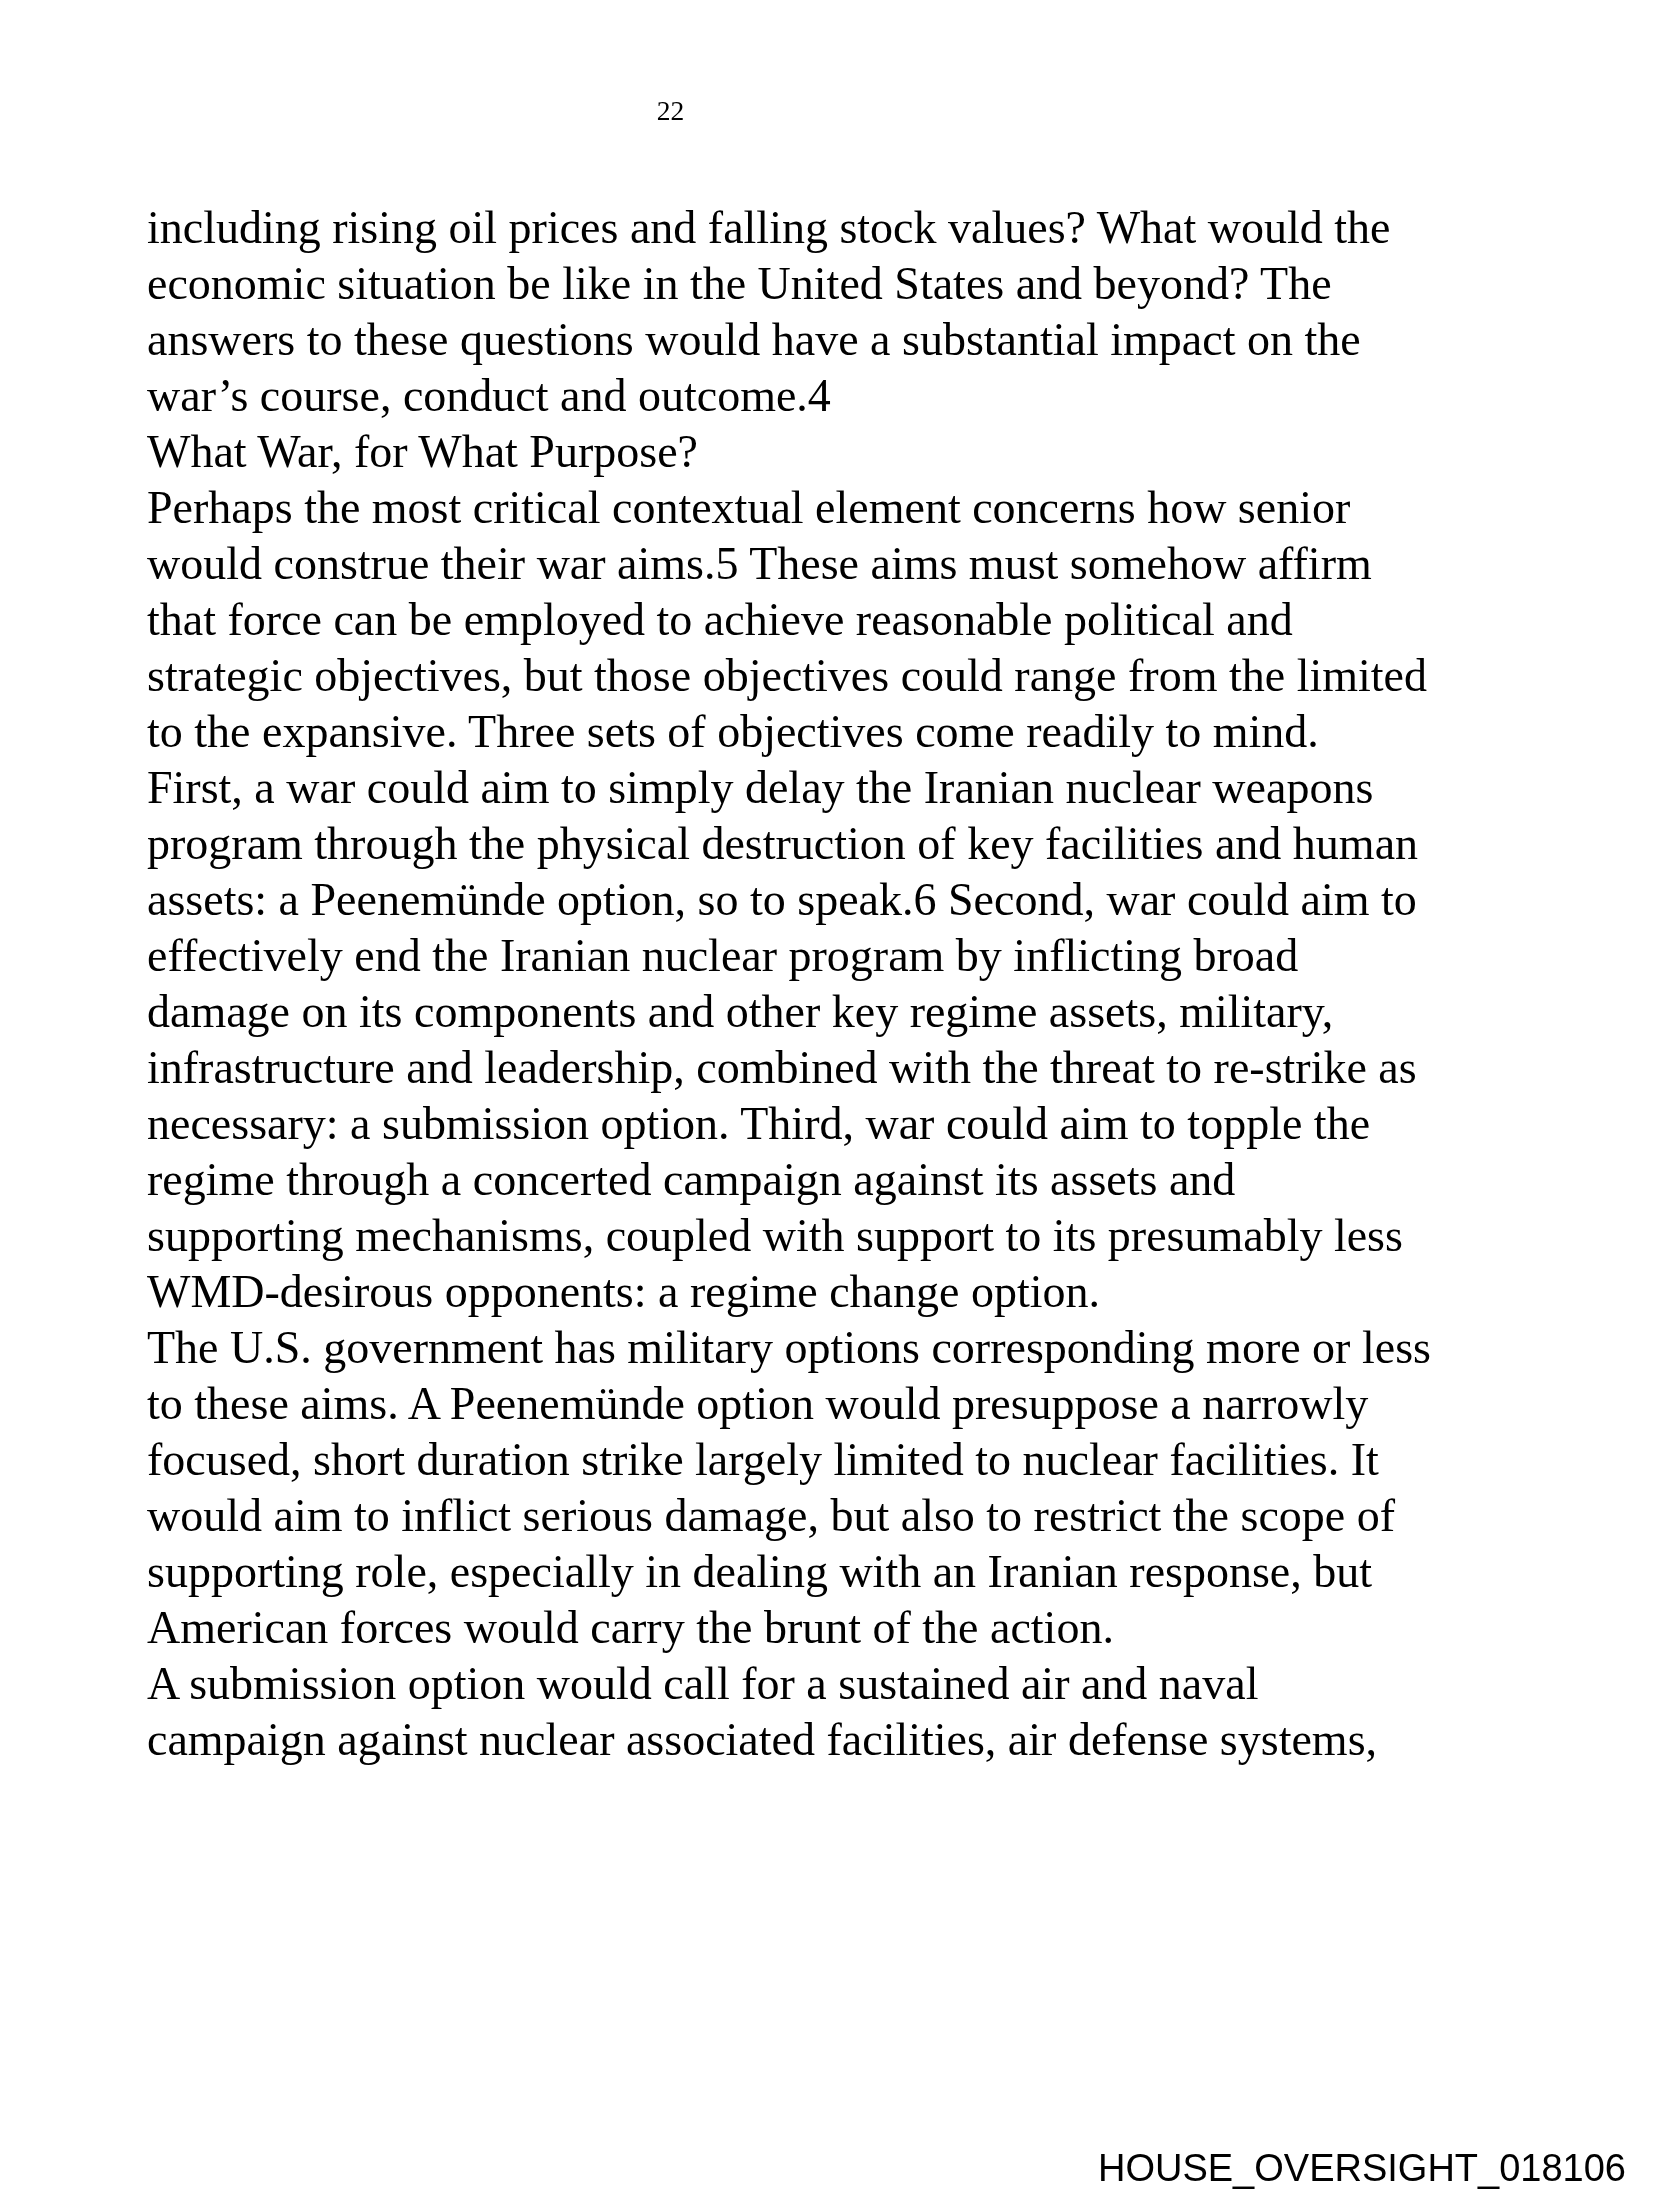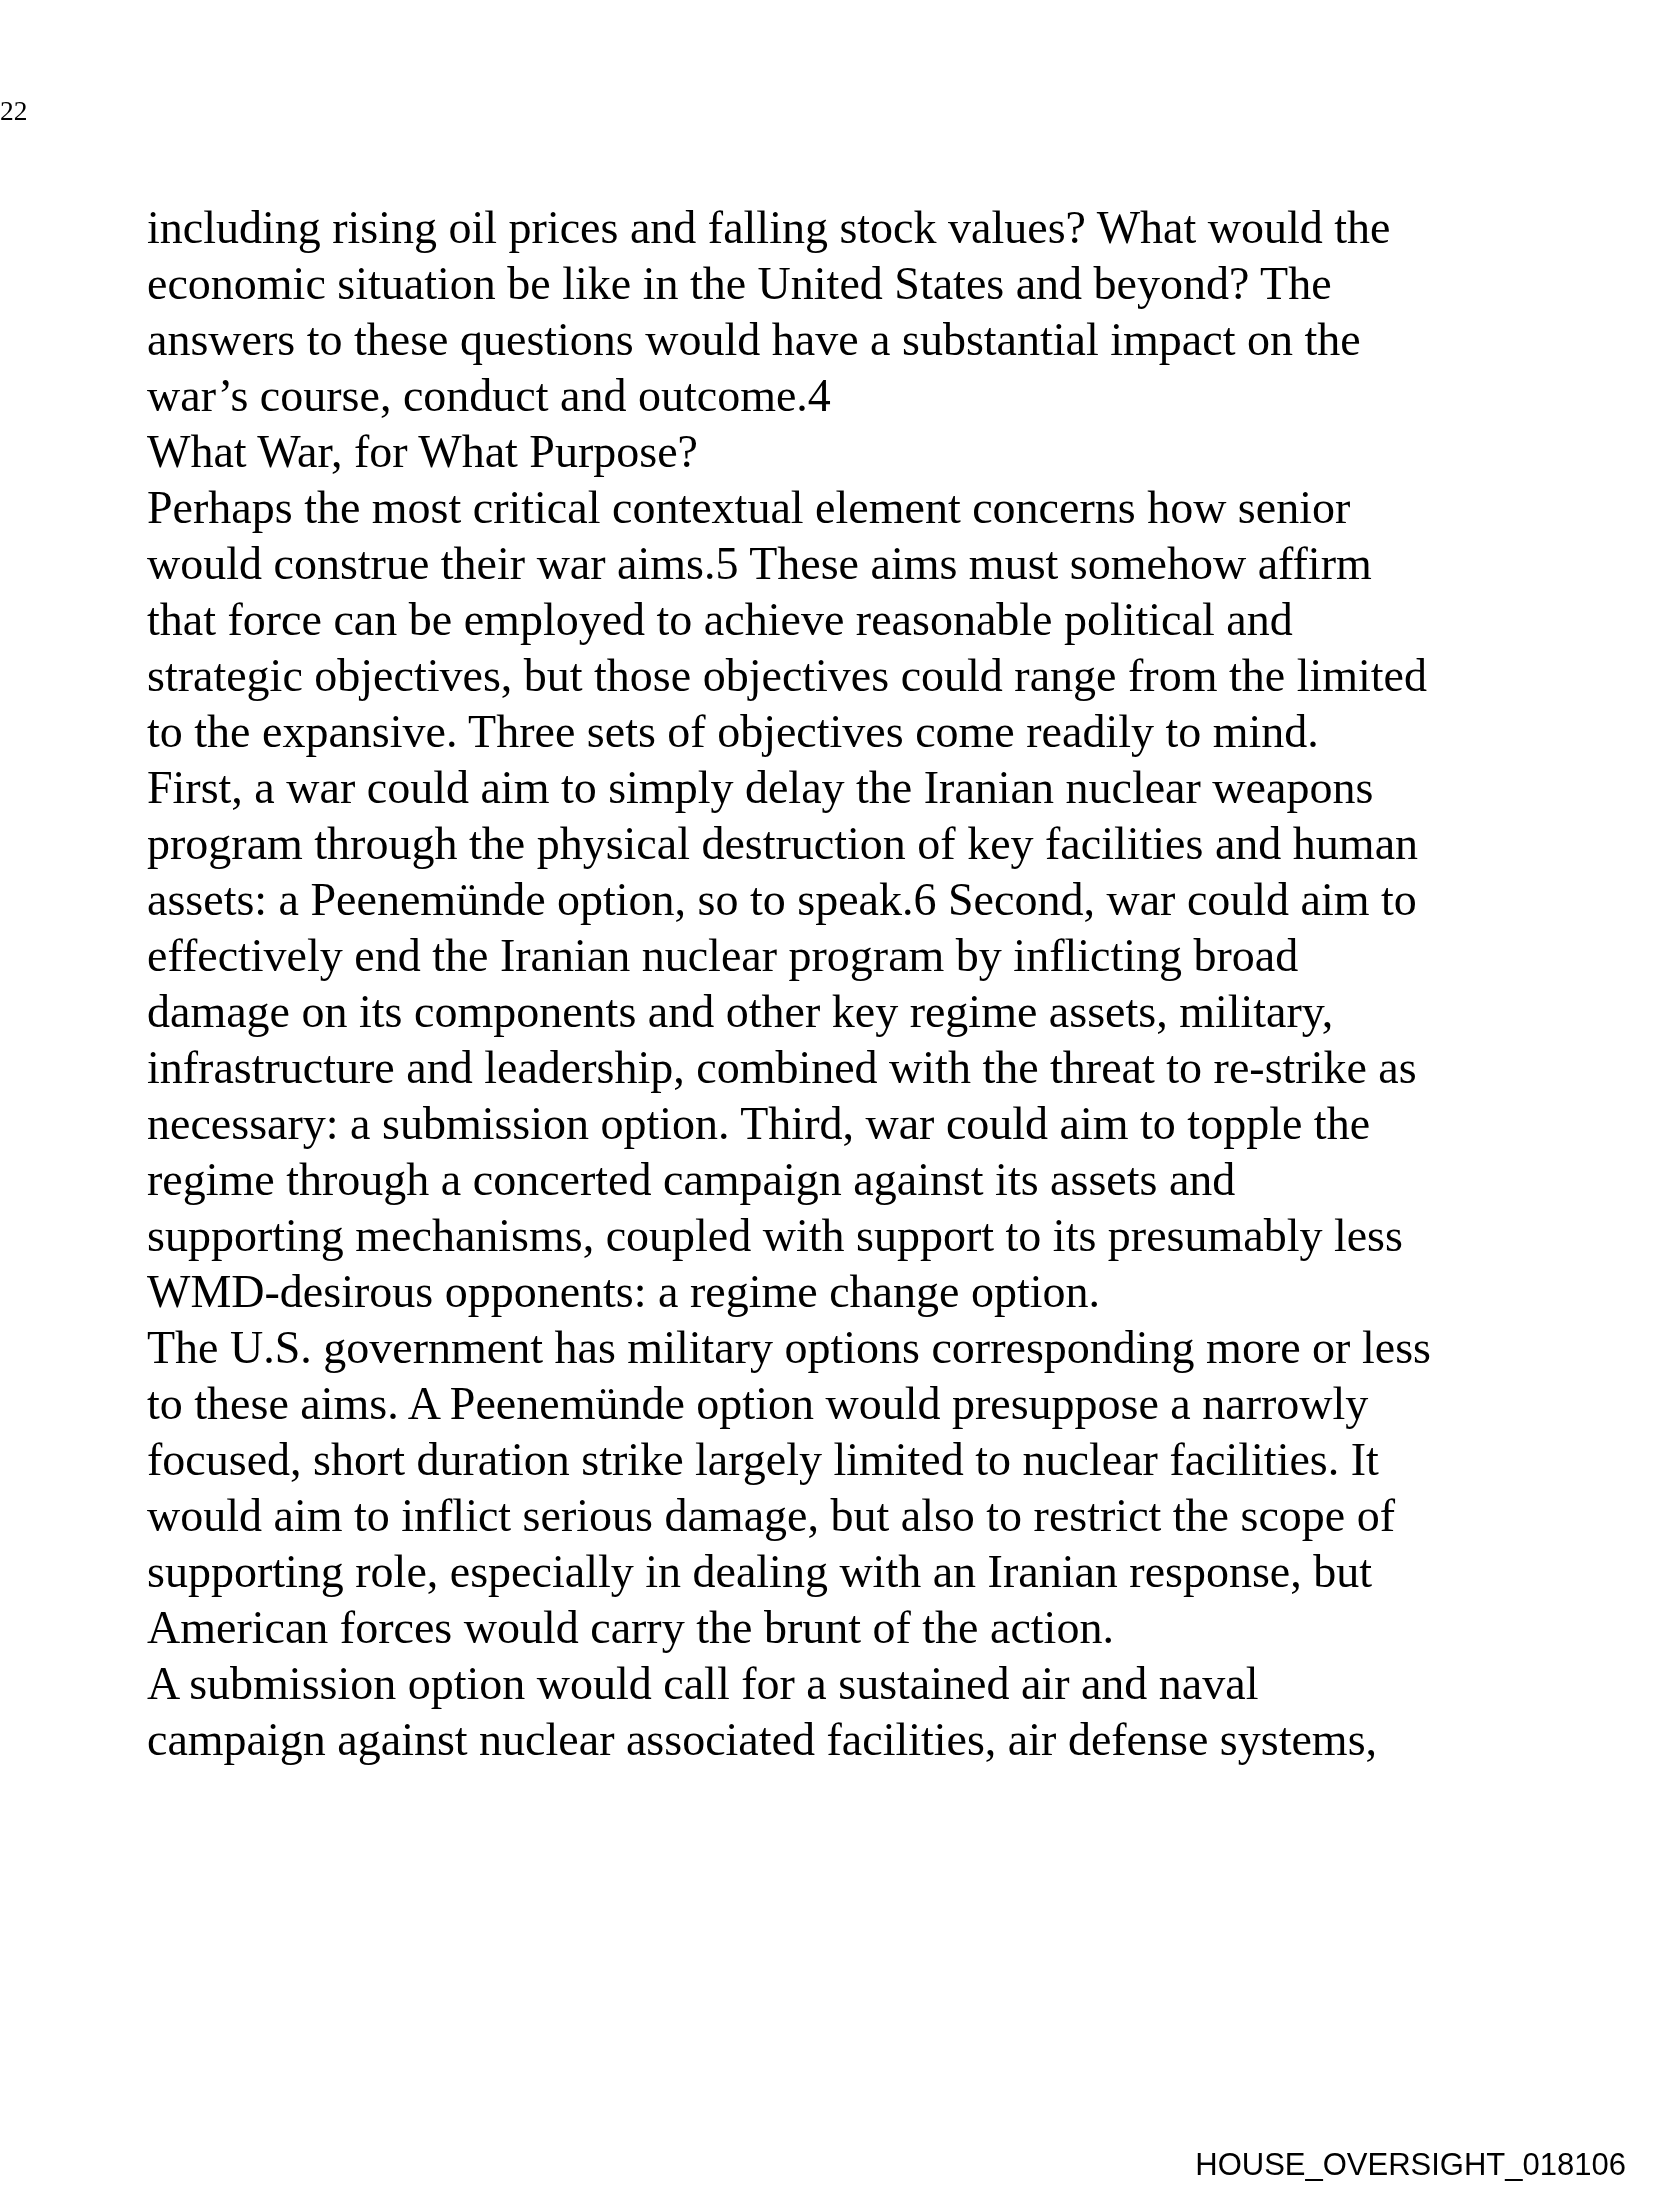--- a/index.html
+++ b/index.html
@@ -12,21 +12,21 @@
       height: 2205px;
       position: relative;
       overflow: hidden;
       color: #000000;
     }
     .page-number {
       position: absolute;
       top: 97px;
       left: 0;
       width: 1341px;
-      text-align: left;
+      text-align: center;
       font-family: "Liberation Serif", serif;
       font-size: 27.5px;
       line-height: 1;
     }
     .body-text {
       position: absolute;
       top: 200px;
       left: 147px;
       width: 1381px;
       font-family: "Liberation Serif", serif;
@@ -35,21 +35,21 @@
     }
     .line {
       display: block;
       white-space: nowrap;
     }
     .bates {
       position: absolute;
       top: 2149px;
       right: 43px;
       font-family: "Liberation Sans", sans-serif;
-      font-size: 31px;
+      font-size: 38px;
       line-height: 1;
       letter-spacing: 0px;
     }
   </style>
 </head>
 <body>
 
 <div class="page-number">22</div>
 
 <div class="body-text">

